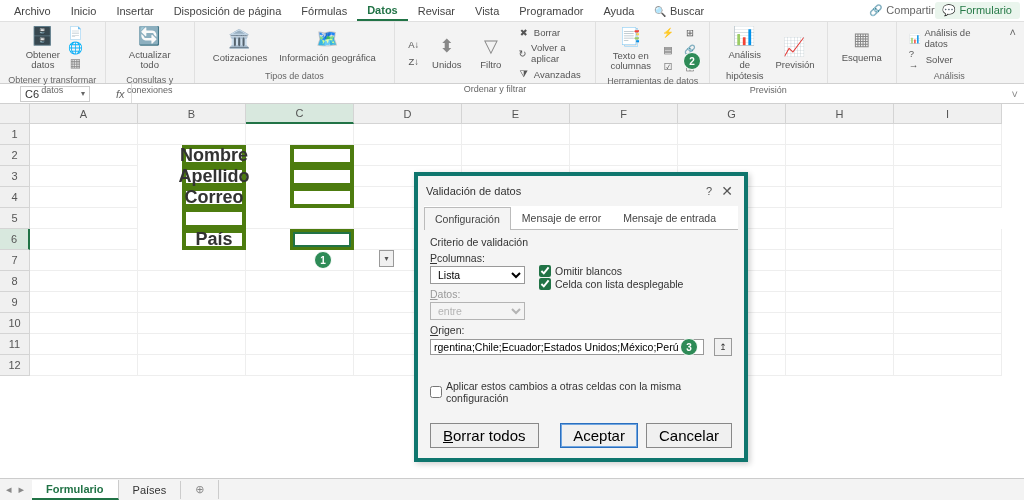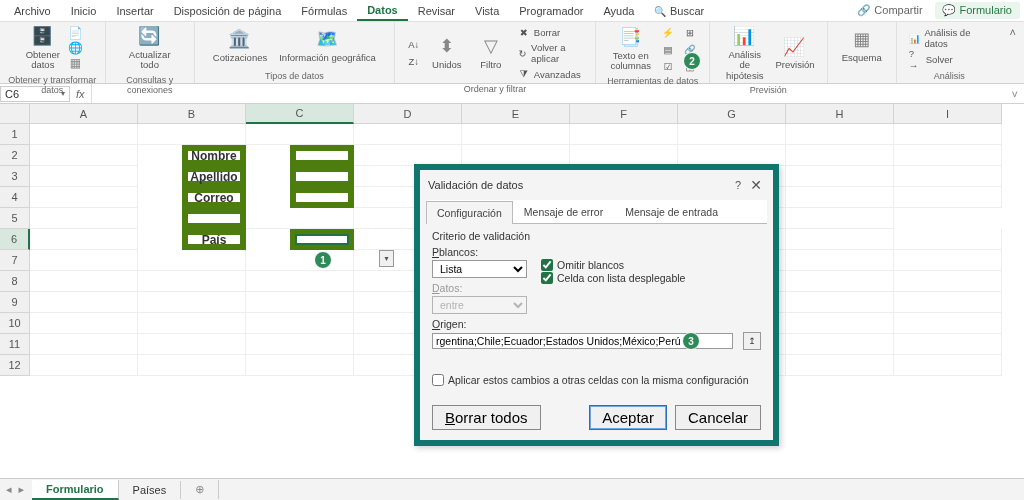--- a/index.html
+++ b/index.html
@@ -2,21 +2,21 @@
 <html><head>
 <meta charset="utf-8">
 <style>
   * { box-sizing: border-box; margin: 0; padding: 0; }
   body { font-family: "Segoe UI", Tahoma, sans-serif; font-size: 11px; background: #fff; color: #333; width: 1024px; height: 500px; overflow: hidden; position: relative; }
   
   
   .menubar { display: flex; align-items: center; height: 22px; background: #fff; border-bottom: 1px solid #e0e0e0; padding: 0 4px; gap: 0; }
   .menubar .tab { padding: 3px 10px; cursor: pointer; color: #444; }
   .menubar .tab.active { color: #217346; border-bottom: 2px solid #217346; font-weight: 600; }
-  .menubar .right { margin-left: auto; display: flex; gap: 12px; align-items: center; color: #666; }
+  .menubar .right { margin-left: auto; display: flex; gap: 0; align-items: center; color: #666; }
   .menubar .right .comments { background: #eaf5ed; color:#267a47; padding: 2px 8px; border-radius: 3px; }
   .menubar .search-icon::before { content:"🔍"; font-size:10px; margin-right:3px;}
   
   
   .ribbon { display: flex; height: 62px; background: #f3f3f3; border-bottom: 1px solid #d0d0d0; }
   .ribbon-group { display: flex; flex-direction: column; border-right: 1px solid #e0e0e0; position: relative; }
   .ribbon-group .body { flex: 1; display: flex; align-items: center; justify-content: center; gap: 4px; padding: 2px 10px; }
   .ribbon-group .label { font-size: 9px; color: #666; text-align: center; padding-bottom: 2px; }
   .ribbon-btn { display: flex; flex-direction: column; align-items: center; gap: 2px; padding: 2px 4px; min-width: 40px; cursor: pointer; color: #555; font-size: 9.5px; text-align:center; line-height:1.1; }
   .ribbon-btn.big svg, .ribbon-btn.big .glyph { width: 28px; height: 22px; }
@@ -24,40 +24,40 @@
   .ribbon-small .g { width:14px; height:14px; display:inline-flex; align-items:center; justify-content:center; }
   .ribbon-stack { display:flex; flex-direction:column; gap:1px; }
   .glyph { display:inline-flex; align-items:center; justify-content:center; font-size:18px; color:#888; }
   .circle-badge { position: absolute; width: 18px; height: 18px; border-radius: 50%; background: #2e8b57; color: #fff; display: flex; align-items: center; justify-content: center; font-size: 10px; font-weight: bold; border: 1.5px solid #fff; z-index: 5; }
   
   
   .ribbon-collapse { margin-left:auto; padding:4px 8px; color:#666; cursor:pointer; }
   
   
   .formula-bar { display:flex; align-items:center; height:20px; border-bottom:1px solid #d0d0d0; background:#fff; }
-  .name-box { width:70px; border:1px solid #ccc; margin:1px 0; padding:1px 4px; font-size:11px; background:#fff; display:flex; align-items:center; justify-content:space-between;}
+  .name-box { width:70px; border:1px solid #ccc; margin:1px 20px; padding:1px 4px; font-size:11px; background:#fff; display:flex; align-items:center; justify-content:space-between;}
   .name-box .caret { font-size:8px; color:#666; }
   .fx { padding:0 6px; color:#666; font-style:italic; }
   
   
   .sheet { display:grid; grid-template-columns: 30px repeat(9, 108px); position:relative; }
   .colhdr, .rowhdr, .corner { background:#f0f0f0; border-right:1px solid #d4d4d4; border-bottom:1px solid #d4d4d4; display:flex; align-items:center; justify-content:center; font-size:11px; color:#555; }
   .colhdr { height:20px; }
   .colhdr.sel { background:#d8e8de; border-bottom:2px solid #217346; }
   .rowhdr { height:21px; }
   .rowhdr.sel { background:#d8e8de; border-right:2px solid #217346; }
   .cell { height:21px; border-right:1px solid #eee; border-bottom:1px solid #eee; padding:0 4px; display:flex; align-items:center; font-size:12px; }
-  .tbl-cell { border:6px solid #4d7c0f; font-weight:bold; justify-content:center; font-size:12px; background:#fff;margin-left:44px; }
+  .tbl-cell { border:4px solid #4d7c0f; font-weight:bold; justify-content:center; font-size:18px; background:#fff;margin-left:44px; }
   .tbl-cell.val { font-weight:normal; }
   .sel-cell { position:relative; }
   .sel-cell::after { content:""; position:absolute; inset:-1px; border:2px solid #217346; pointer-events:none; }
   .cell-dropdown { position:absolute; width:15px; height:17px; border:1px solid #999; background:#f0f0f0; display:flex; align-items:center; justify-content:center; font-size:8px; color:#555; cursor:pointer; }
   
   
-  .dialog { position:absolute; left:414px; top:164px; width:365px; background:#f4f4f4; border:6px solid #0f766e; box-shadow:2px 2px 6px rgba(0,0,0,.2); z-index:10; }
+  .dialog { position:absolute; left:414px; top:172px; width:334px; background:#f4f4f4; border:4px solid #0f766e; box-shadow:2px 2px 6px rgba(0,0,0,.2); z-index:10; }
   .dlg-title { display:flex; align-items:center; padding:6px 8px; font-size:11px; }
   .dlg-title .sp { flex:1; }
   .dlg-title .help, .dlg-title .close { width:18px; height:18px; display:flex; align-items:center; justify-content:center; cursor:pointer; color:#555; }
   .dlg-title .close { font-size:14px; }
   .dlg-tabs { display:flex; border-bottom:1px solid #bbb; background:#fff; margin:0 6px; }
   .dlg-tab { padding:5px 10px; font-size:10.5px; border:1px solid transparent; border-bottom:none; cursor:pointer; color:#444; }
   .dlg-tab.active { border-color:#bbb; background:#f4f4f4; position:relative; top:1px; }
   .dlg-body { padding:6px 12px 10px; font-size:10.5px; }
   .dlg-body .field-lbl { margin:4px 0 2px; }
   .dlg-body .field-lbl .u { text-decoration:underline; }
@@ -441,21 +441,21 @@
   </div>
   <div class="dlg-tabs">
     <div class="dlg-tab active">Configuración</div>
     <div class="dlg-tab">Mensaje de error</div>
     <div class="dlg-tab">Mensaje de entrada</div>
   </div>
   <div class="dlg-body">
     <div>Criterio de validación</div>
     <div class="dlg-row">
       <div>
-        <div class="field-lbl"><span class="u">P</span><span>blancos:</span></div>
+        <div class="field-lbl"><span class="u">P</span><span>columnas:</span></div>
         <select><option>Lista</option></select>
         <div class="field-lbl" style="color:#999"><span class="u">D</span>atos:</div>
         <select disabled=""><option>entre</option></select>
       </div>
       <div style="padding-top:16px">
         <label class="chk">
             <input type="checkbox" checked="" style="">
             <span>Omitir blancos</span>
           </label>
         <label class="chk">

